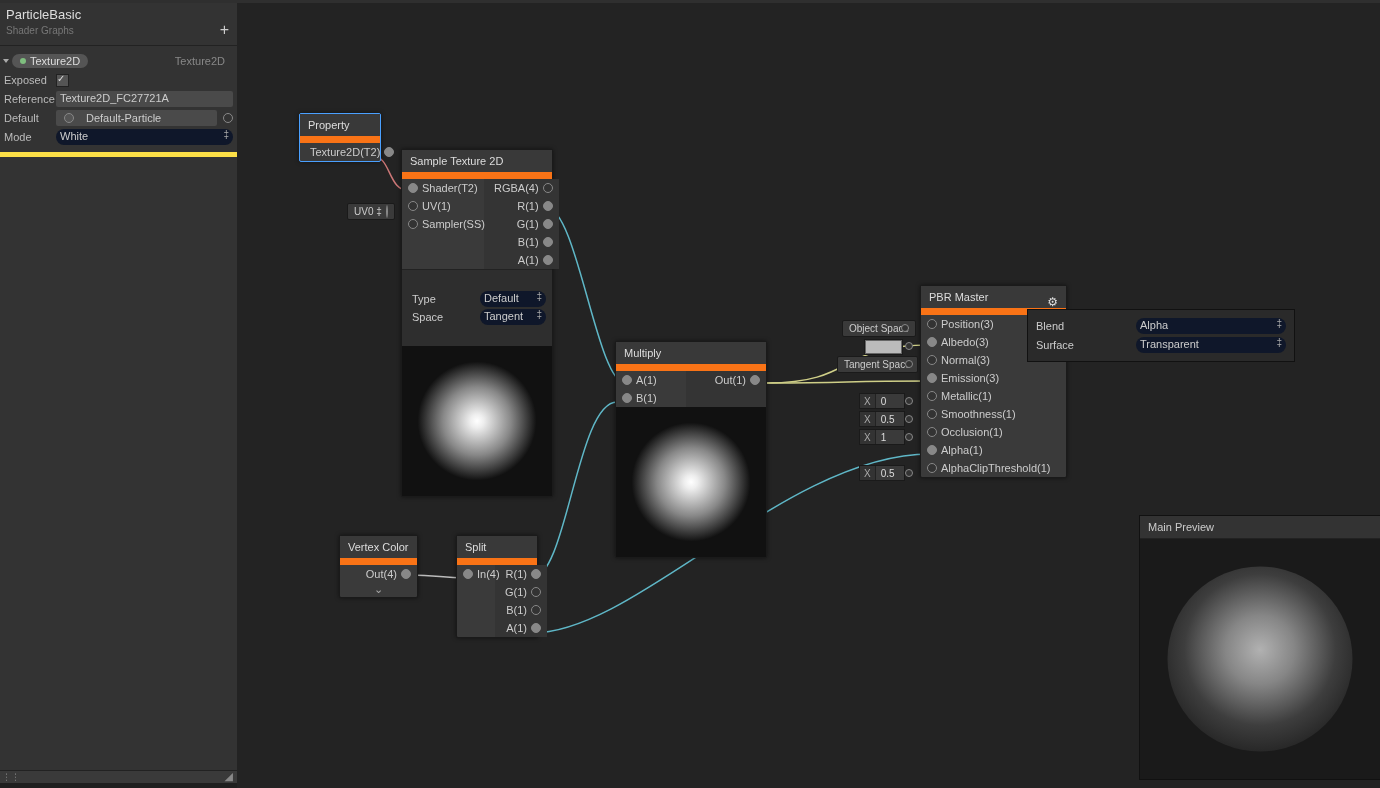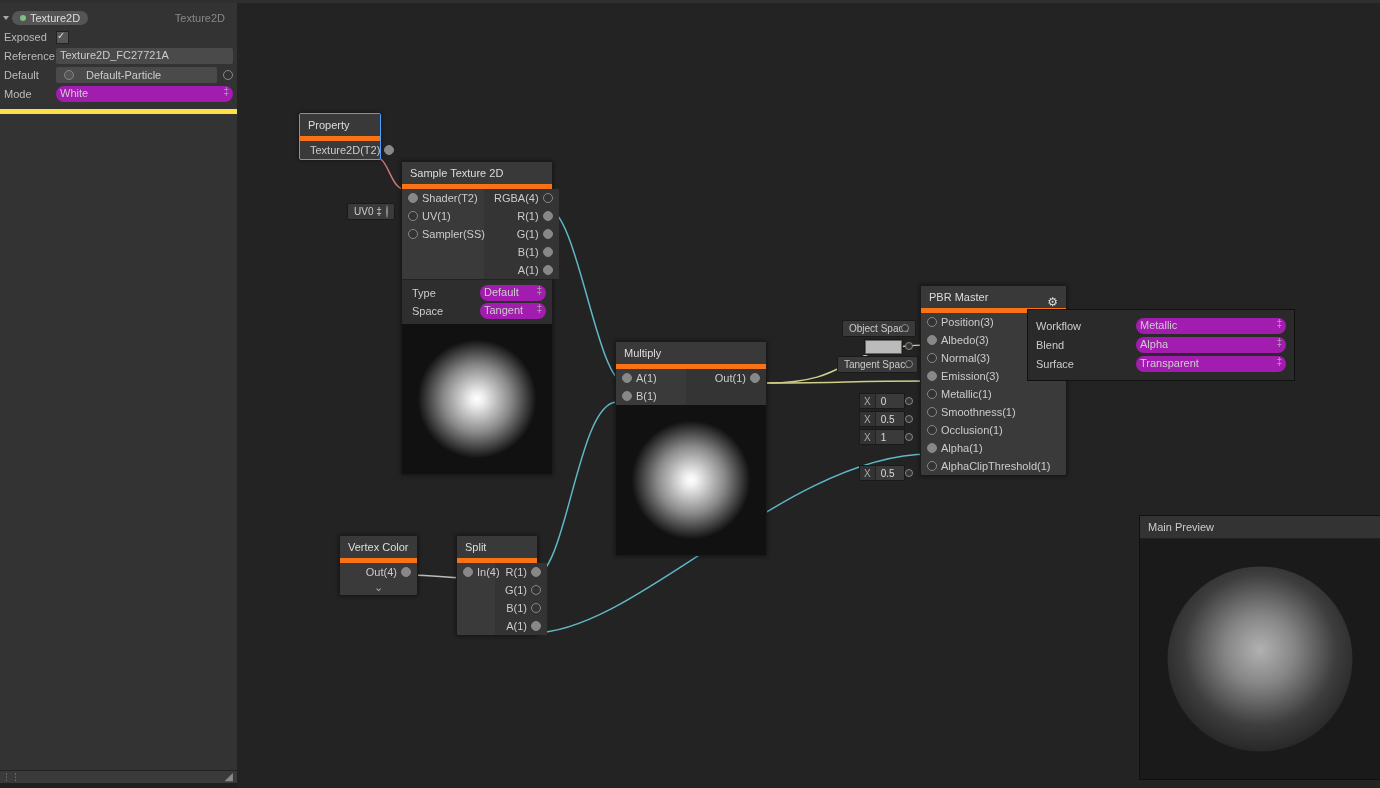--- a/index.html
+++ b/index.html
@@ -12,31 +12,31 @@
 .bb-prop{padding:4px 4px;border-bottom:5px solid #fde047}
 .bb-row{display:flex;align-items:center;margin:3px 0;height:16px}
 .bb-lbl{width:52px;color:#bbb}
 .caret{display:inline-block;width:0;height:0;border-left:4px solid #aaa;border-top:3px solid transparent;border-bottom:3px solid transparent;margin-right:4px;transform:rotate(90deg)}
 .pill{background:#555;border-radius:8px;padding:1px 8px;color:#ddd;display:inline-flex;align-items:center}
 .pill .dot{width:6px;height:6px;border-radius:50%;background:#7fbf7f;margin-right:4px}
 .typetxt{color:#888;position:absolute;right:8px}
 .chk{width:11px;height:11px;background:#555;border:1px solid #222;display:inline-block;position:relative}
 .chk.on::after{content:'✓';position:absolute;top:-2px;left:0;color:#ddd;font-size:10px}
 .field{background:#4a4a4a;flex:1;height:14px;padding:1px 4px;color:#ccc;border-radius:2px}
-.dd{background:#a21caf;flex:1;height:14px;padding:1px 4px;color:#ccc;border-radius:8px;position:relative}
+.dd{background:#0f172a;flex:1;height:14px;padding:1px 4px;color:#ccc;border-radius:8px;position:relative}
 .dd::after{content:'‡';position:absolute;right:4px;top:0;color:#aaa;font-size:10px}
 .objdot{width:8px;height:8px;border-radius:50%;background:#555;border:1px solid #888;margin-left:4px}
 .objring{width:8px;height:8px;border-radius:50%;border:1px solid #888;margin-left:6px}
 
 .canvas{position:absolute;left:237px;top:3px;right:0;bottom:0;background:#232323}
 svg.wires{position:absolute;left:0;top:0;width:100%;height:100%;pointer-events:none}
 
 .node{position:absolute;background:#3a3a3a;border:1px solid #1a1a1a;border-radius:2px;box-shadow:0 0 4px rgba(0,0,0,.5)}
 .node.sel{border-color:#4aa0ff}
-.node-head{height:22px;line-height:22px;padding:0 8px;background:#393939;color:#ddd;font-size:11px;border-bottom:5px solid #f97316;position:relative}
+.node-head{height:22px;line-height:22px;padding:0 8px;background:#393939;color:#ddd;font-size:11px;border-bottom:7px solid #f97316;position:relative}
 .node-body{position:relative}
 .nrow{height:18px;display:flex;align-items:center;position:relative;padding:0 6px}
 .port{width:8px;height:8px;border-radius:50%;border:1px solid #888;background:#333;flex:none}
 .port.full{background:#888}
 .port.small{width:6px;height:6px}
 .spacer{flex:1}
 .plabel{padding:0 4px;color:#ccc}
 .dark{background:#2e2e2e}
 .divider{border-top:1px solid #222}
 .preview{width:100%;background:#111;position:relative}
@@ -62,20 +62,25 @@
 .bb-foot{position:absolute;left:0;right:0;bottom:0;height:12px;background:#3a3a3a;border-top:1px solid #222}
 .bb-foot .h{position:absolute;left:2px;bottom:1px;color:#888;font-size:9px}
 .bb-foot .r{position:absolute;right:4px;bottom:0;color:#888}
 </style>
 </head>
 <body>
 
 <div class="topbar"></div>
 
 <div class="blackboard">
+  <div class="bb-head">
+    <div class="bb-title">ParticleBasic</div>
+    <div class="bb-sub">Shader Graphs</div>
+    <div class="bb-add">+</div>
+  </div>
   <div class="bb-prop">
     <div class="bb-row" style="position:relative">
       <span class="caret"></span>
       <span class="pill">
           <span class="dot"></span>
           <span>Texture2D</span>
         </span>
       <span class="typetxt">Texture2D</span>
     </div>
     <div class="bb-row">
@@ -121,21 +126,21 @@
   <div class="node-head">Property</div>
   <div class="node-body">
     <div class="nrow">
           <span class="spacer"></span>
           <span class="plabel">Texture2D(T2)</span>
           <span class="port full"></span>
         </div>
   </div>
 </div>
 
-<div class="node" style="left:164px;top:158px;width:150px">
+<div class="node" style="left:164px;top:146px;width:150px">
   <div class="node-head">Sample Texture 2D</div>
   <div class="node-body">
     <div style="display:flex">
       <div style="width:82px;background:#3a3a3a">
         <div class="nrow">
               <span class="port full"></span>
               <span class="plabel">Shader(T2)</span>
             </div>
         <div class="nrow">
               <span class="port"></span>
@@ -169,21 +174,21 @@
               <span class="plabel">B(1)</span>
               <span class="port full"></span>
             </div>
         <div class="nrow">
               <span class="spacer"></span>
               <span class="plabel">A(1)</span>
               <span class="port full"></span>
             </div>
       </div>
     </div>
-    <div class="dark divider" style="padding:4px 6px">
+    <div class="dark divider" style="padding:20px 6px">
       <div class="nrow" style="padding:0">
             <span class="plabel">Type</span>
             <span class="spacer"></span>
             <span class="dd" style="flex:none;width:58px">Default</span>
           </div>
       <div class="nrow" style="padding:0">
             <span class="plabel">Space</span>
             <span class="spacer"></span>
             <span class="dd" style="flex:none;width:58px">Tangent</span>
           </div>
@@ -339,24 +344,20 @@
 <span class="port small" style="position:absolute;left:664px;top:321px"></span>
 <span class="port small" style="position:absolute;left:668px;top:339px"></span>
 <span class="port small" style="position:absolute;left:668px;top:357px"></span>
 <span class="port small" style="position:absolute;left:668px;top:394px"></span>
 <span class="port small" style="position:absolute;left:668px;top:412px"></span>
 <span class="port small" style="position:absolute;left:668px;top:430px"></span>
 <span class="port small" style="position:absolute;left:668px;top:466px"></span>
 
 <div class="settings" style="left:790px;top:306px">
   <div class="srow">
-        <span class="sl">Workflow</span>
-        <span class="dd">Metallic</span>
-      </div>
-  <div class="srow">
         <span class="sl">Blend</span>
         <span class="dd">Alpha</span>
       </div>
   <div class="srow">
         <span class="sl">Surface</span>
         <span class="dd">Transparent</span>
       </div>
 </div>
 
 <div class="mainprev" style="left:902px;top:512px;width:240px">

